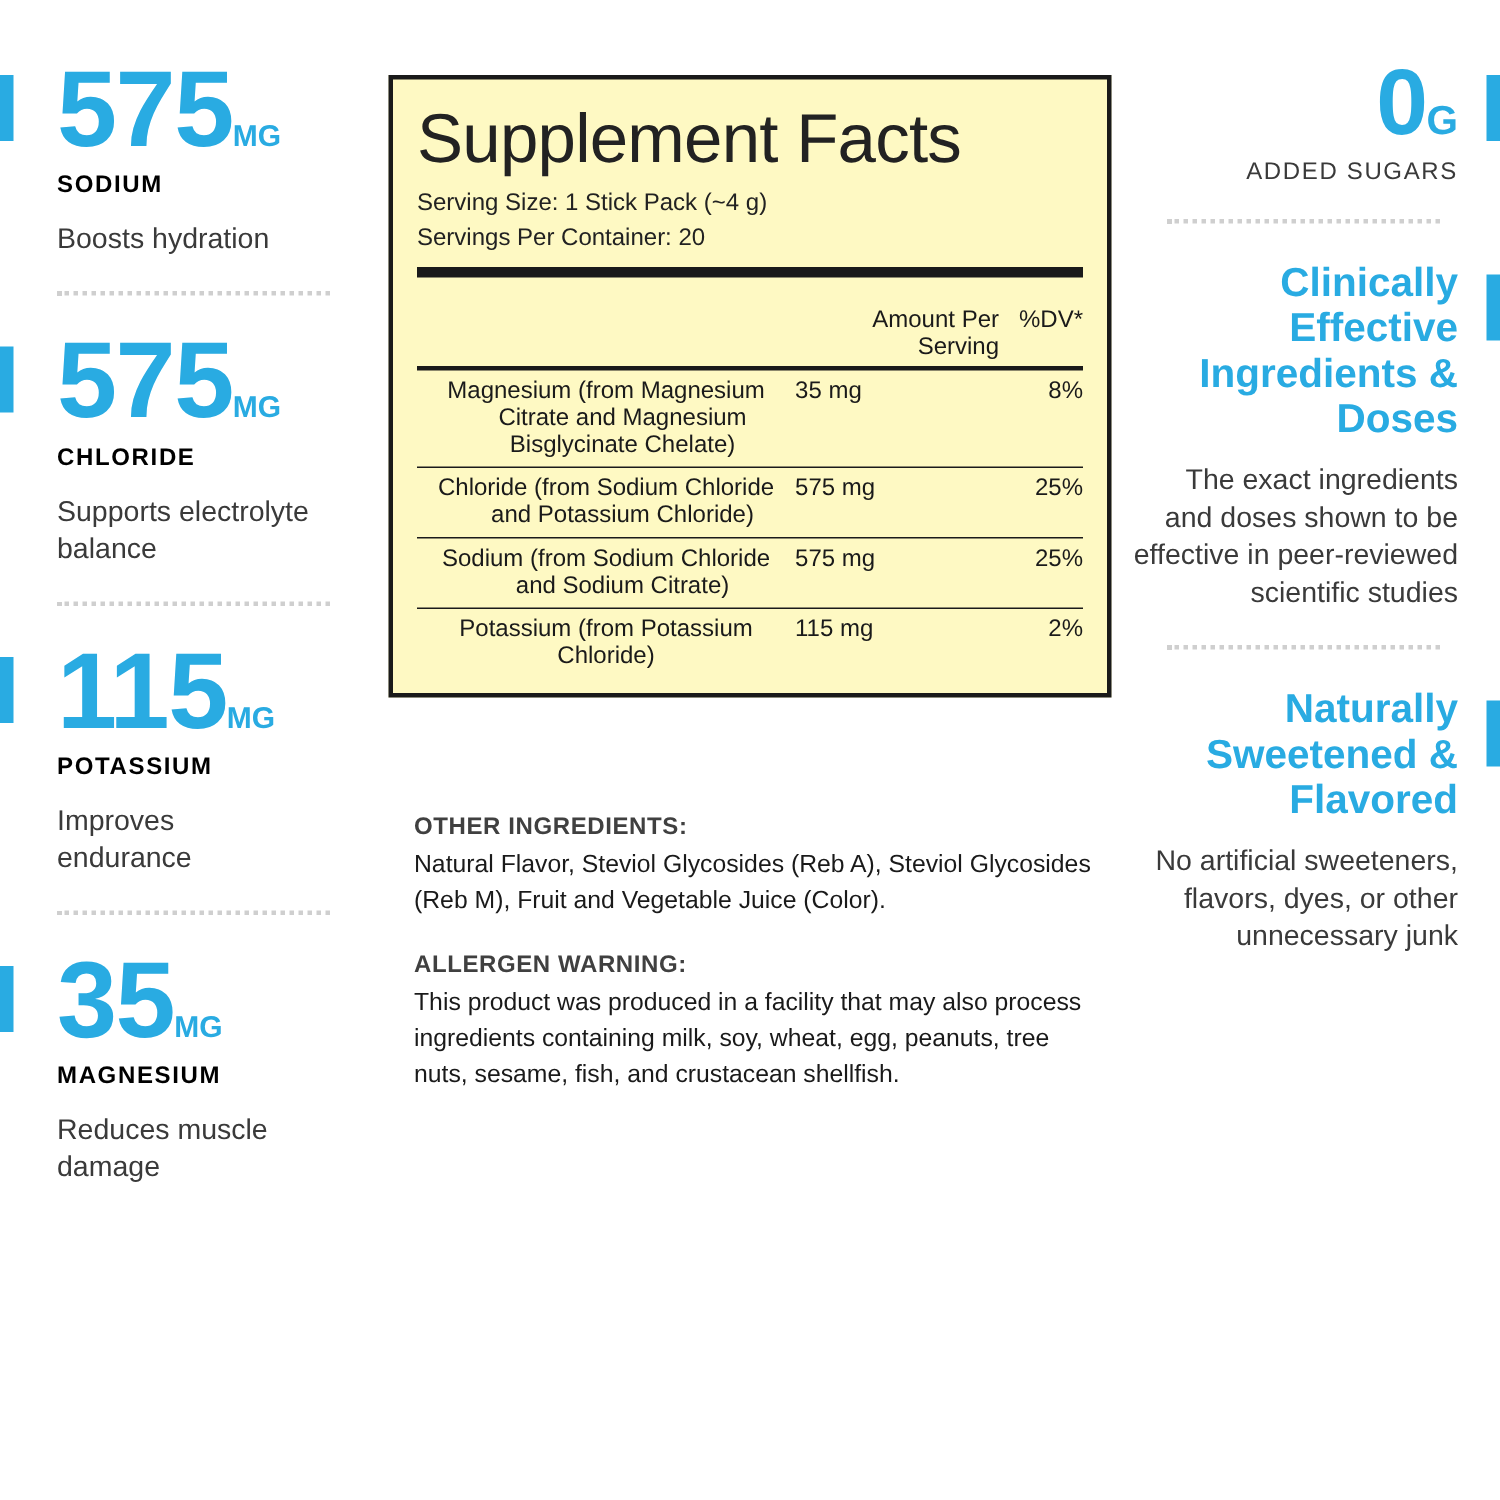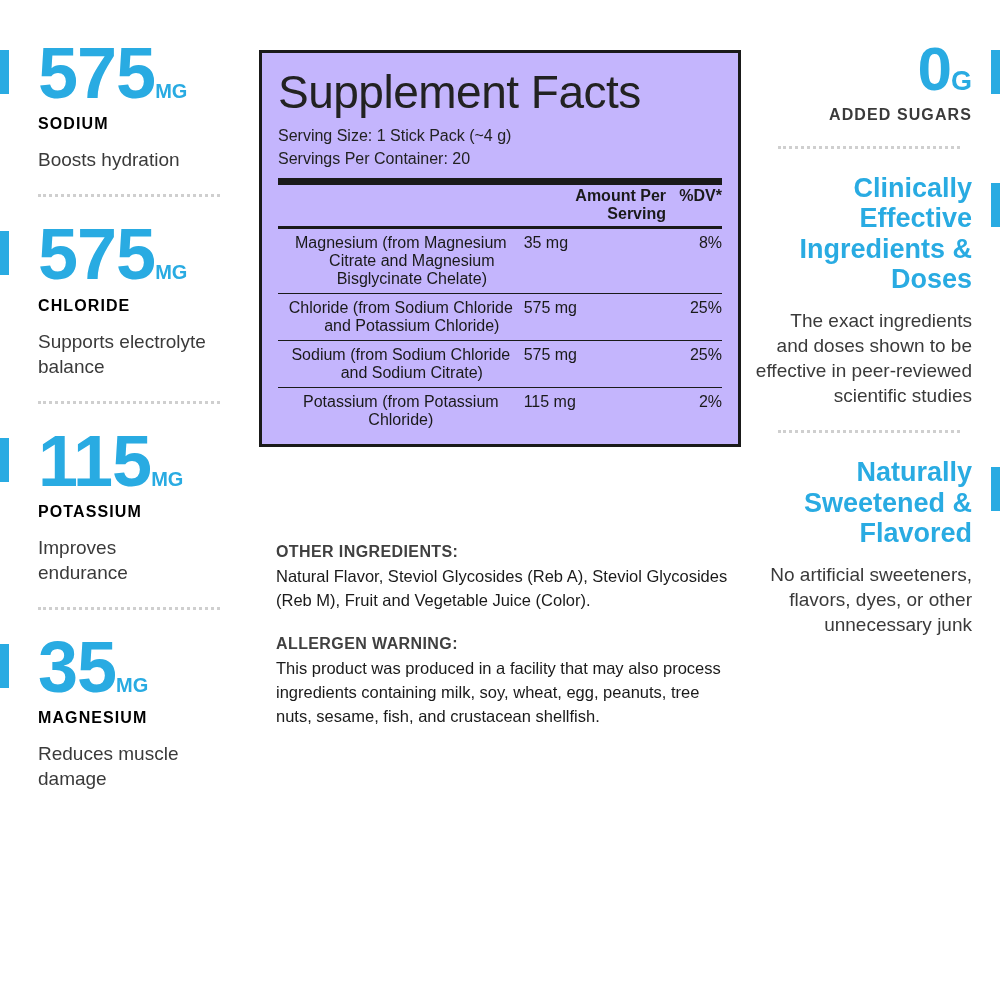--- a/index.html
+++ b/index.html
@@ -90,21 +90,21 @@
   }
   .rstat .bigline { line-height: 0.92; white-space: nowrap; }
   .rstat .num {
     font-size: 62px; font-weight: bold; color: #29ABE2; letter-spacing: -1px;
   }
   .rstat .unit {
     font-size: 27px; font-weight: bold; color: #29ABE2;
   }
   .rstat .name {
     margin-top: 9px;
-    font-size: 16px; font-weight: bold; letter-spacing: 1.1px; color: #3a3a3a;
+    font-size: 16px; font-weight: normal; letter-spacing: 1.1px; color: #3a3a3a;
   }
   .rstat .desc {
     margin-top: 14px;
     font-size: 19px; line-height: 1.32; color: #3a3a3a;
   }
   .rstat .headline {
     font-size: 27px;
     font-weight: bold;
     color: #29ABE2;
     line-height: 1.12;
@@ -116,21 +116,21 @@
     border-top: 3px dotted #cfcfcf;
     height: 0;
   }
 
   
   .facts {
     position: absolute;
     left: 259px; top: 50px;
     width: 482px;
     border: 3px solid #1a1a1a;
-    background: #c4b5fd;
+    background: #fef9c3;
     padding: 12px 16px 10px 16px;
   }
   .facts h1 {
     margin: 4px 0 10px 0;
     font-size: 46px;
     font-weight: normal;
     letter-spacing: -0.5px;
     color: #222;
     line-height: 1;
   }
@@ -147,23 +147,23 @@
     font-size: 16px;
     color: #1a1a1a;
   }
   table.nutri td, table.nutri th {
     padding: 5px 0 5px 0;
     vertical-align: top;
     text-align: center;
     font-weight: normal;
   }
   table.nutri .hdr th {
-    font-weight: bold;
+    font-weight: normal;
     padding-bottom: 3px;
-    padding-top: 2px;
+    padding-top: 20px;
   }
   table.nutri .hdr th.amt { text-align: right; }
   table.nutri .hdr th.dv { text-align: right; width: 56px; }
   table.nutri td.amt { text-align: left; white-space: nowrap; padding-right: 0; }
   table.nutri td.dv { text-align: right; white-space: nowrap; width: 56px; }
   table.nutri tr.row td { border-top: 1.5px solid #1a1a1a; }
   table.nutri tr.first-row td { border-top: 3px solid #1a1a1a; }
   .nutri-name .indent { display: block; padding-left: 22px; }
   .footnotes {
     border-top: 3px solid #1a1a1a;

